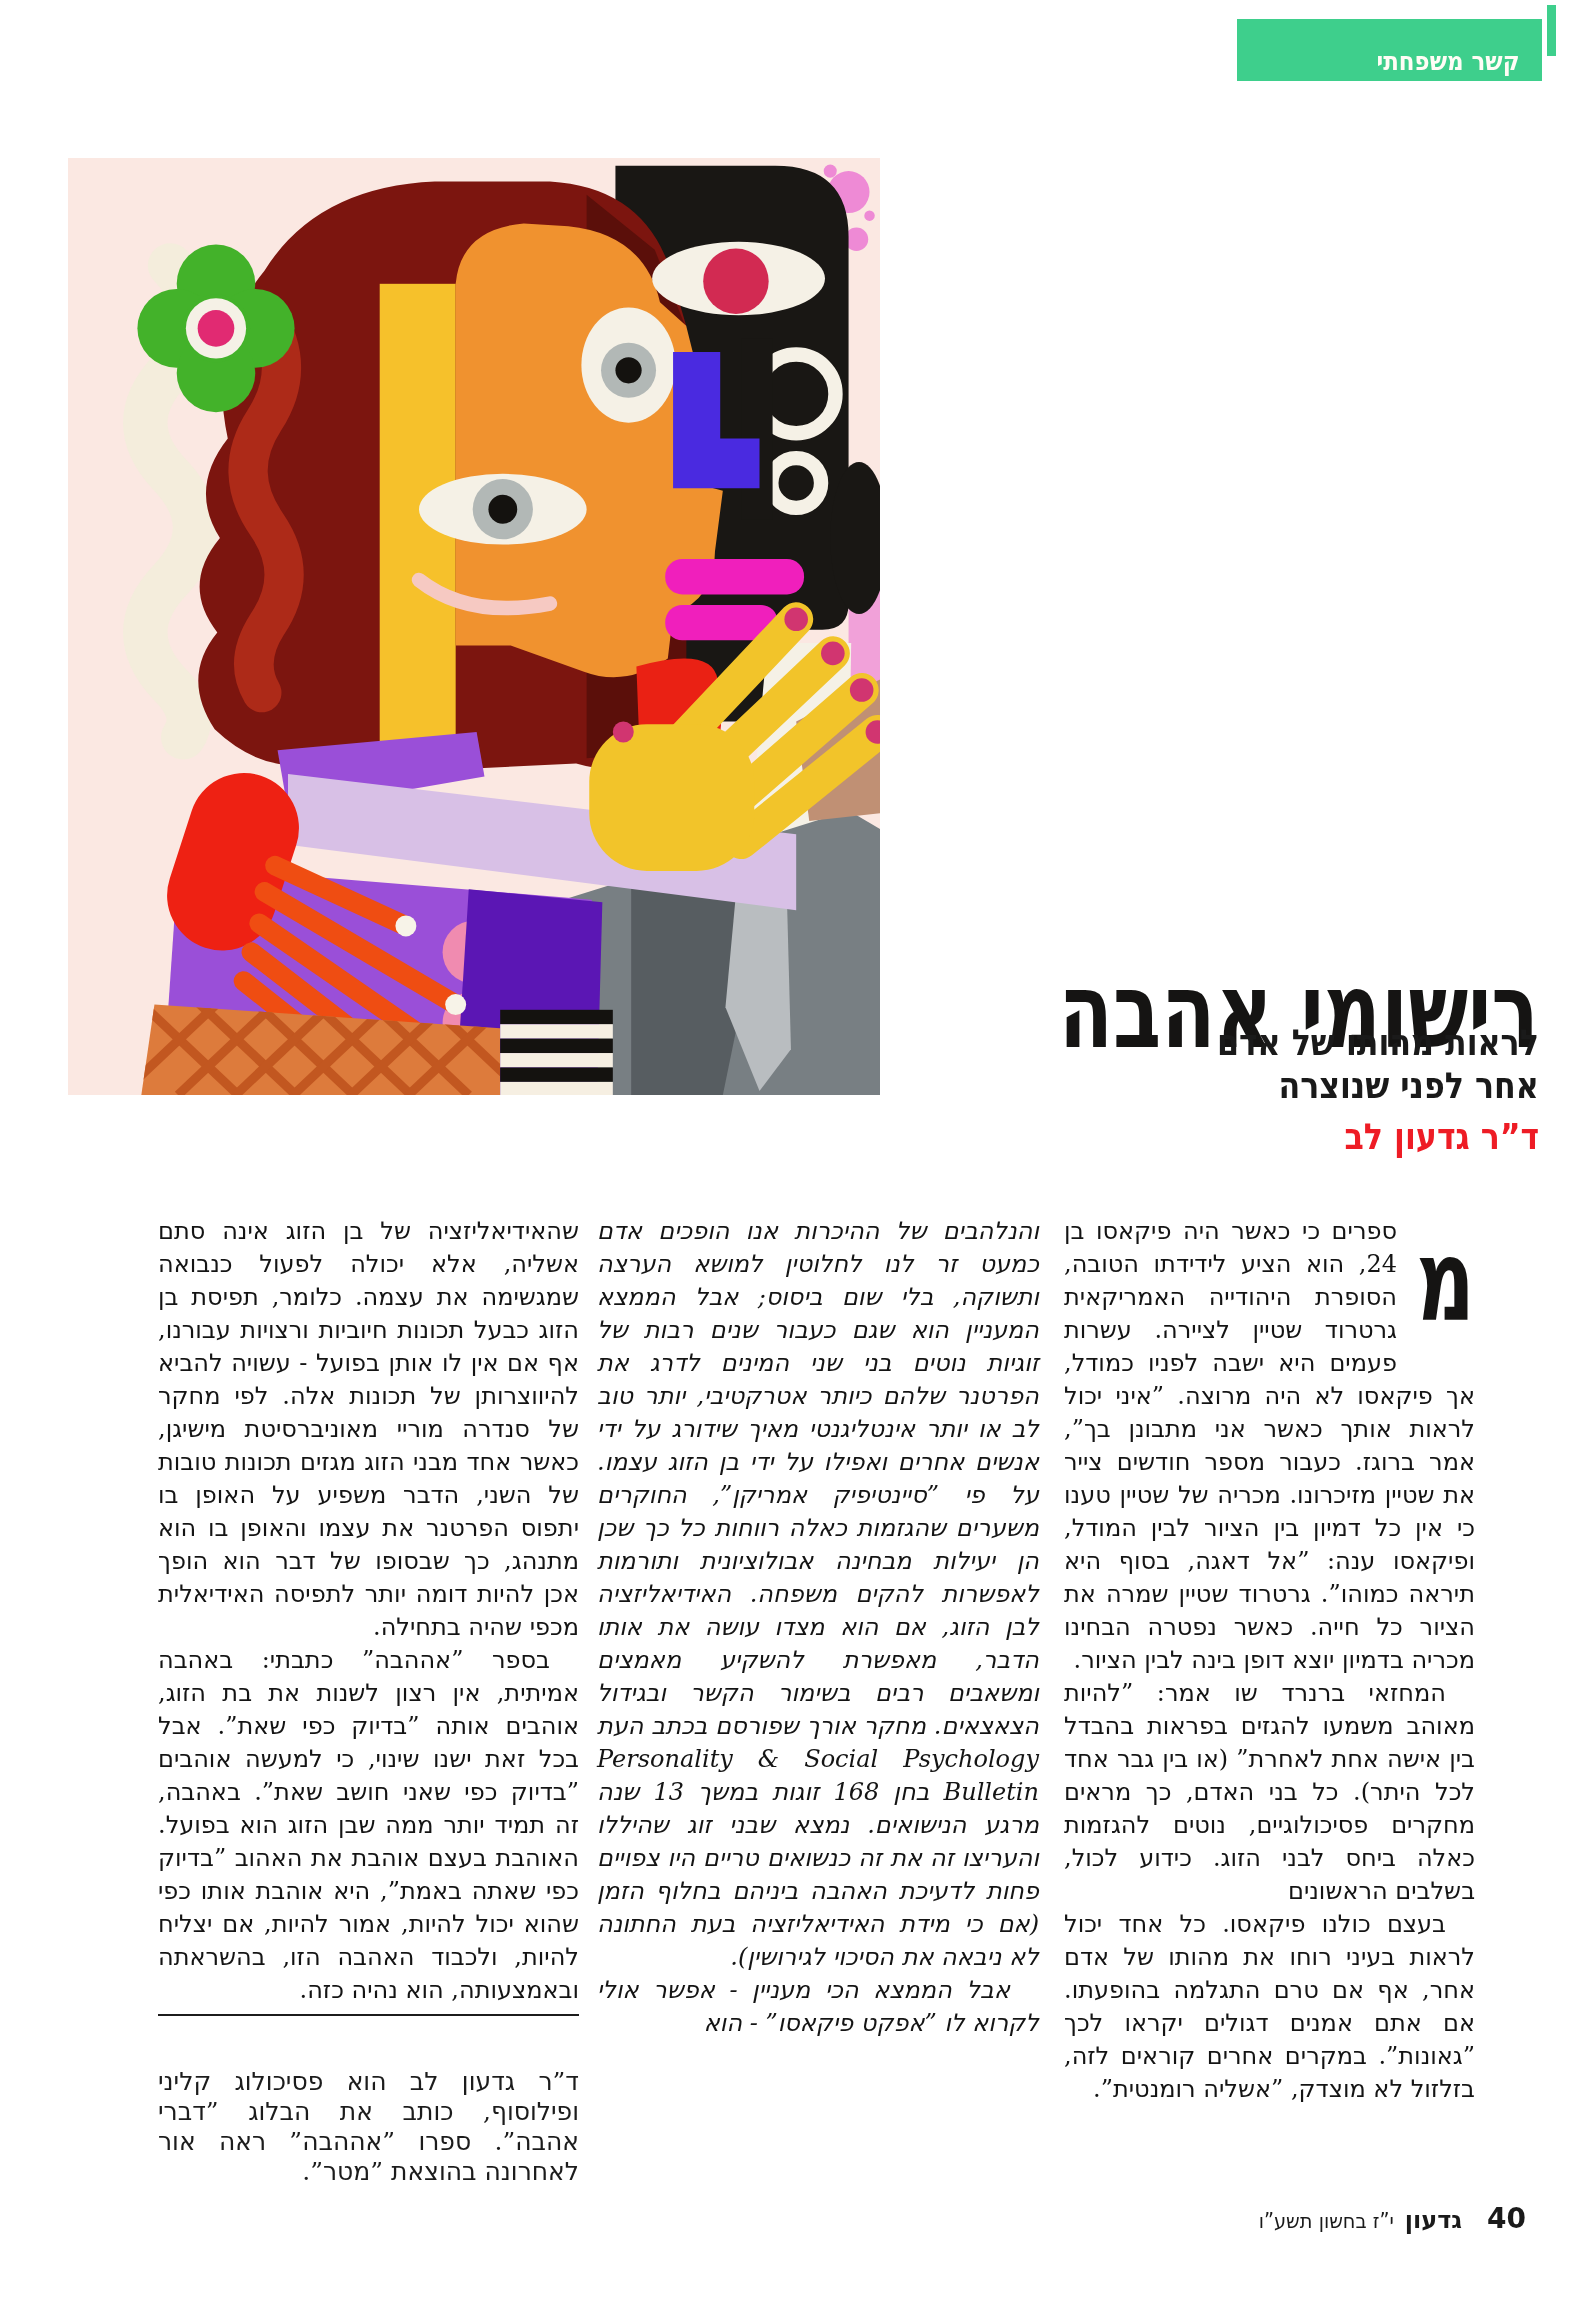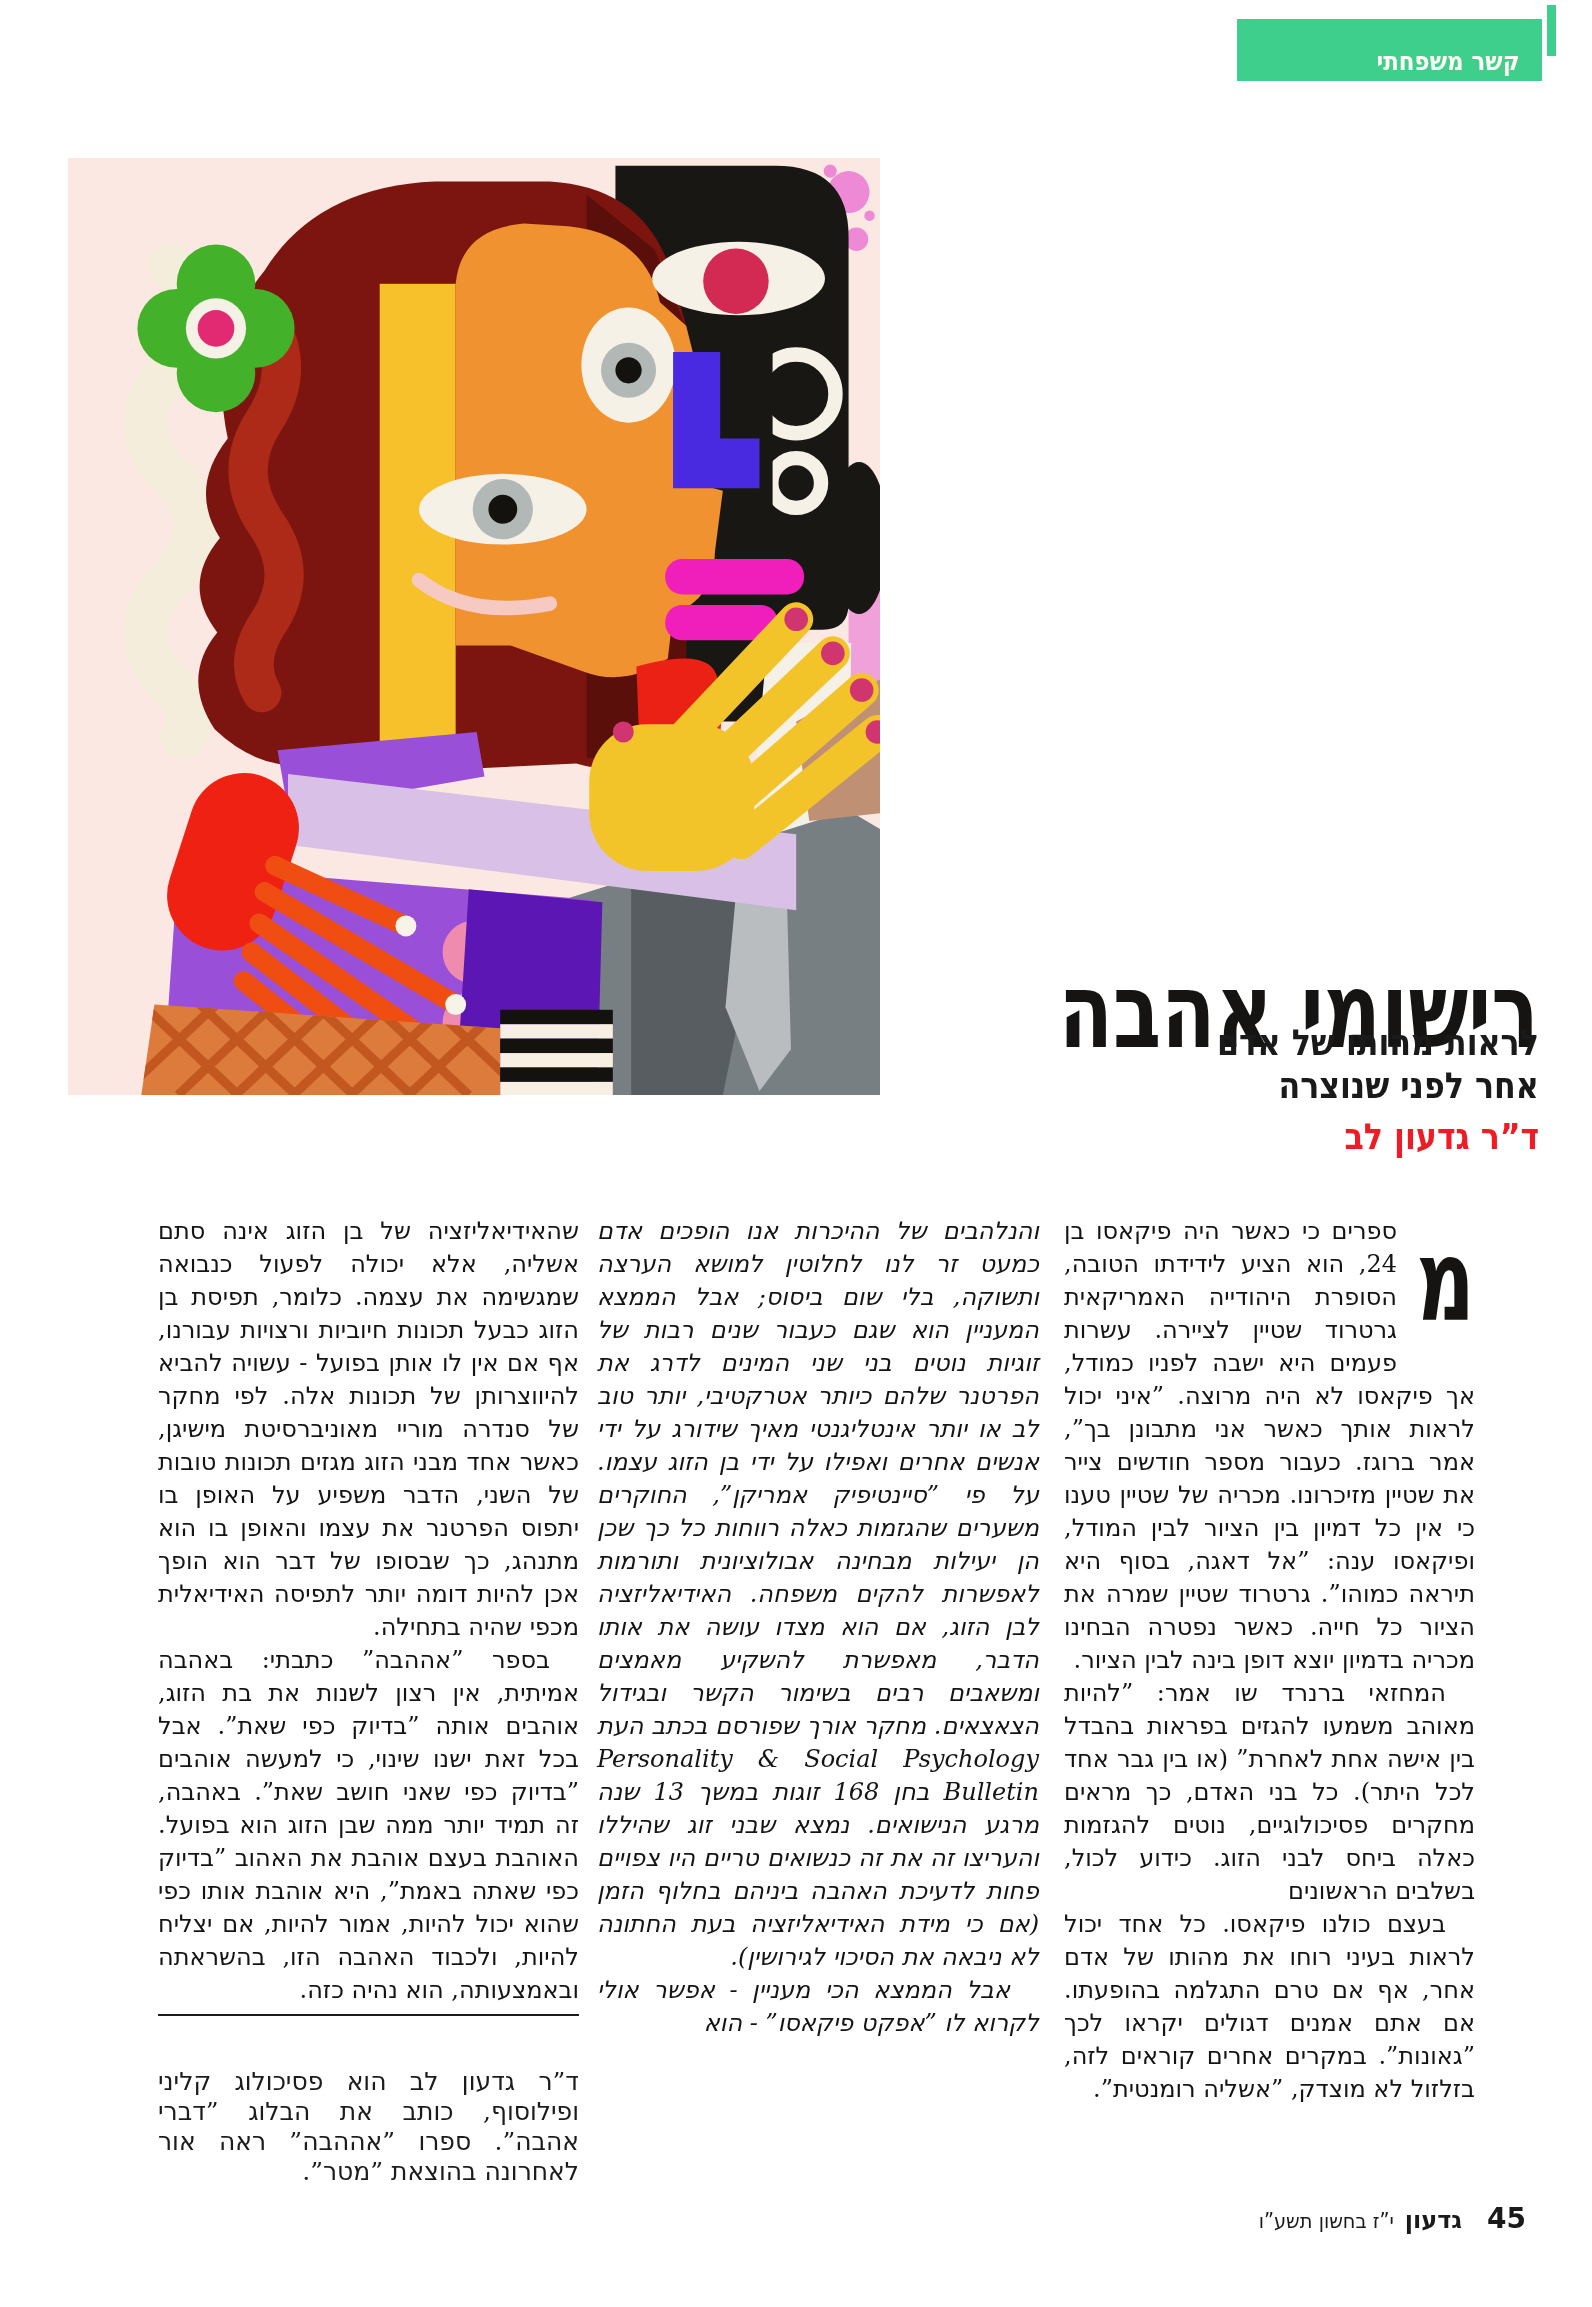--- a/index.html
+++ b/index.html
@@ -208,19 +208,19 @@
     </div>
   <div class="col col-third">
       <p class="para">שהאידיאליזציה של בן הזוג אינה סתם אשליה, אלא יכולה לפעול כנבואה שמגשימה את עצמה. כלומר, תפיסת בן הזוג כבעל תכונות חיוביות ורצויות עבורנו, אף אם אין לו אותן בפועל - עשויה להביא להיווצרותן של תכונות אלה. לפי מחקר של סנדרה מוריי מאוניברסיטת מישיגן, כאשר אחד מבני הזוג מגזים תכונות טובות של השני, הדבר משפיע על האופן בו יתפוס הפרטנר את עצמו והאופן בו הוא מתנהג, כך שבסופו של דבר הוא הופך אכן להיות דומה יותר לתפיסה האידיאלית מכפי שהיה בתחילה.</p>
       <p class="para indent">בספר ”אההבה” כתבתי: באהבה אמיתית, אין רצון לשנות את בת הזוג, אוהבים אותה ”בדיוק כפי שאת”. אבל בכל זאת ישנו שינוי, כי למעשה אוהבים ”בדיוק כפי שאני חושב שאת”. באהבה, זה תמיד יותר ממה שבן הזוג הוא בפועל. האוהבת בעצם אוהבת את האהוב ”בדיוק כפי שאתה באמת”, היא אוהבת אותו כפי שהוא יכול להיות, אמור להיות, אם יצליח להיות, ולכבוד האהבה הזו, בהשראתה ובאמצעותה, הוא נהיה כזה.</p>
     </div>
 
   <div class="footnote-rule"></div>
   <div class="footnote">ד”ר גדעון לב הוא פסיכולוג קליני ופילוסוף, כותב את הבלוג ”דברי אהבה”. ספרו ”אההבה” ראה אור לאחרונה בהוצאת ”מטר”.</div>
 
   <div class="footer">
-    <span class="pagenum">45</span>
+    <span class="pagenum">40</span>
     <span class="mag">גדעון</span>
     <span class="date">י”ז בחשון תשע”ו</span>
   </div>
 
 </div>
 
 
 </body></html>

